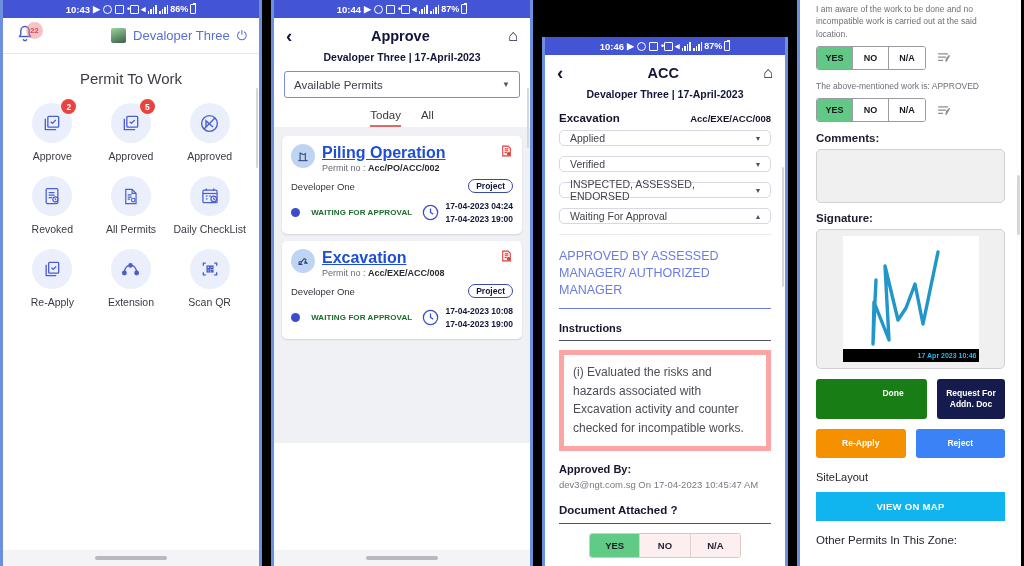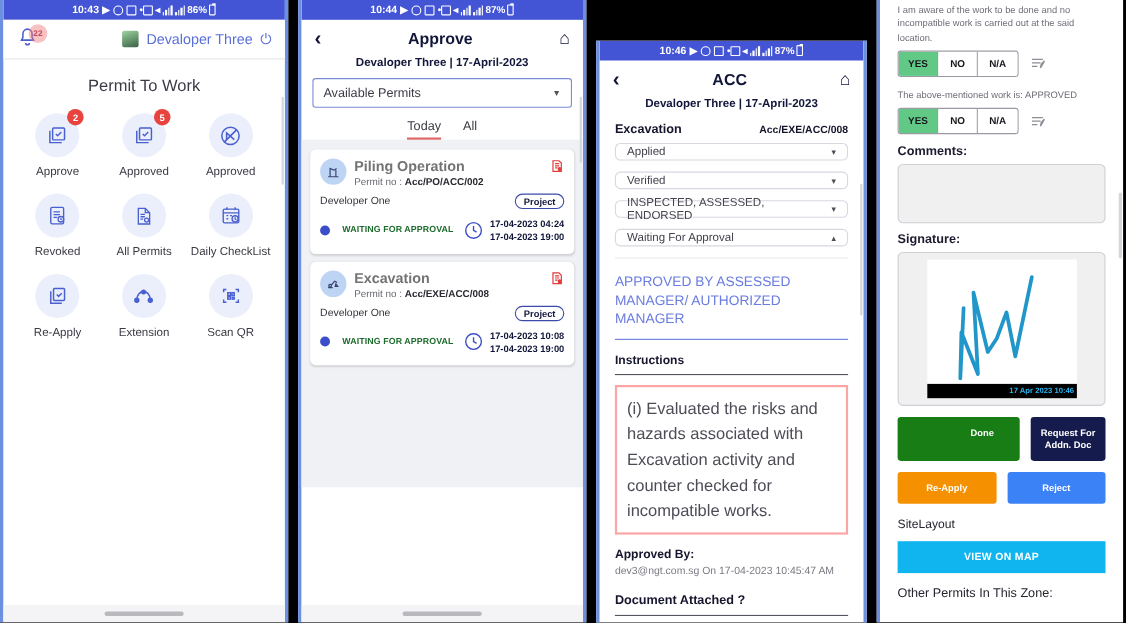--- a/index.html
+++ b/index.html
@@ -96,21 +96,21 @@
   }
   .select .caret { margin-left: auto; font-size: 8px; color: #555; }
   .tabs { display: flex; justify-content: center; gap: 20px; padding: 11px 0 0; }
   .tab { font-size: 11.5px; color: #3a3a44; padding-bottom: 4px; }
   .tab.active { border-bottom: 2px solid #e06767; }
   .list { background: #f0f1f4; padding: 9px 8px; display: flex; flex-direction: column; gap: 7px; min-height: 316px;}
   .card { background: #fff; border-radius: 5px; padding: 8px 9px 9px; box-shadow: 0 1px 2px rgba(0,0,0,.13); }
   .card-hd { display: flex; align-items: flex-start; gap: 7px; }
   .card-av { width: 24px; height: 24px; border-radius: 50%; background: #bed4f4;
              display:flex;align-items:center;justify-content:center; flex:0 0 auto;}
-  .card-name { font-size: 13px; font-weight: bold; color: #737373; line-height: 1.15; }
+  .card-name { font-size: 16px; font-weight: bold; color: #1d4ed8; line-height: 1.15; text-decoration: underline; }
   .card-permit { font-size: 9px; color: #6a6a74; margin-top: 1px; }
   .card-permit b { color: #2a2a33; }
   .card-doc { margin-left: auto; }
   .card-row2 { display: flex; align-items: center; margin-top: 6px; }
   .card-dev { font-size: 9.5px; color: #33333c; }
   .chip { margin-left: auto; border: 1px solid #3b4aa8; border-radius: 9px;
           padding: 1px 7px; font-size: 8.5px; font-weight: bold; color: #12163a; }
   .card-row3 { display: flex; align-items: center; margin-top: 7px; }
   .dot { width: 9px; height: 9px; border-radius: 50%; background: #3b4ec9; flex: 0 0 auto; }
   .waiting { flex: 1; text-align: center; font-size: 8px; font-weight: bold; color: #1d6b2c; line-height: 1.25;
@@ -129,22 +129,22 @@
     display: flex; align-items: center; padding: 0 10px; font-size: 10.5px; color: #43434f; background:#fff;
   }
   .ddl .caret { margin-left: auto; font-size: 8px; color: #4c4c57; }
   .p3-approved {
     margin: 6px 14px 0; font-size: 12.5px; color: #6a7ce0; line-height: 1.35;
     border-top: 1px solid #e9e9ef; padding-top: 13px;
   }
   .rule { margin: 9px 14px 0; height: 1.5px; background: #6a7ce0; }
   .sec-h { margin: 13px 14px 0; font-size: 11px; font-weight: bold; color: #16162e;
            border-bottom: 1.4px solid #55555f; padding-bottom: 6px; }
-  .instr-box { margin: 9px 14px 0; border: 2px solid #fca5a5; padding: 8px 9px;
-               font-size: 15px; line-height: 1.55; color: #4c4c56; }
+  .instr-box { margin: 9px 14px 0; border: 5px solid #fca5a5; padding: 8px 9px;
+               font-size: 12px; line-height: 1.55; color: #4c4c56; }
   .appr-h { margin: 12px 14px 0; font-size: 11px; font-weight: bold; color: #16162e; }
   .appr-v { margin: 3px 14px 0; font-size: 9.5px; color: #7a7a84; line-height: 1.45; }
   .docq { margin: 13px 14px 0; font-size: 11.5px; font-weight: bold; color: #16162e;
           border-bottom: 1.4px solid #55555f; padding-bottom: 7px; }
   .ynagroup { display: flex; margin: 9px auto 0; width: 152px; border: 1px solid #d9c6c6; border-radius: 3px; overflow: hidden; }
   .yna { flex: 1; text-align: center; font-size: 9.5px; font-weight: bold; padding: 6px 0;
          background: #fdeff0; color: #232330; border-right: 1px solid #e2cfcf; }
   .yna:last-child { border-right: 0; }
   .yna.on { background: #5fcb84; color: #1a1a22; }
   .scroll-hint3 { position:absolute; right:1px; top:130px; width:2.5px; height:120px; background:#d6d6dc; border-radius:2px;}

